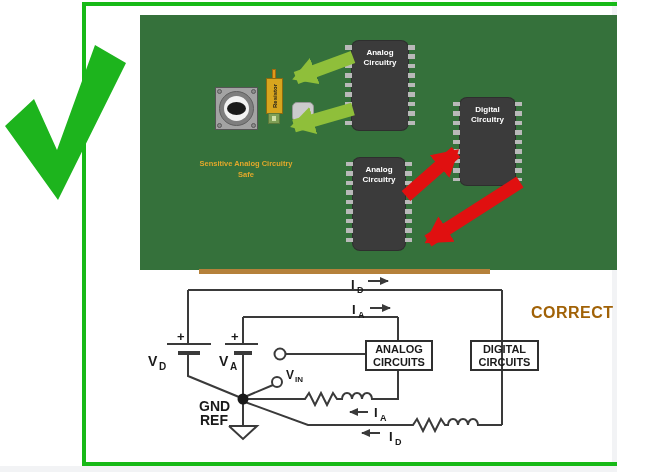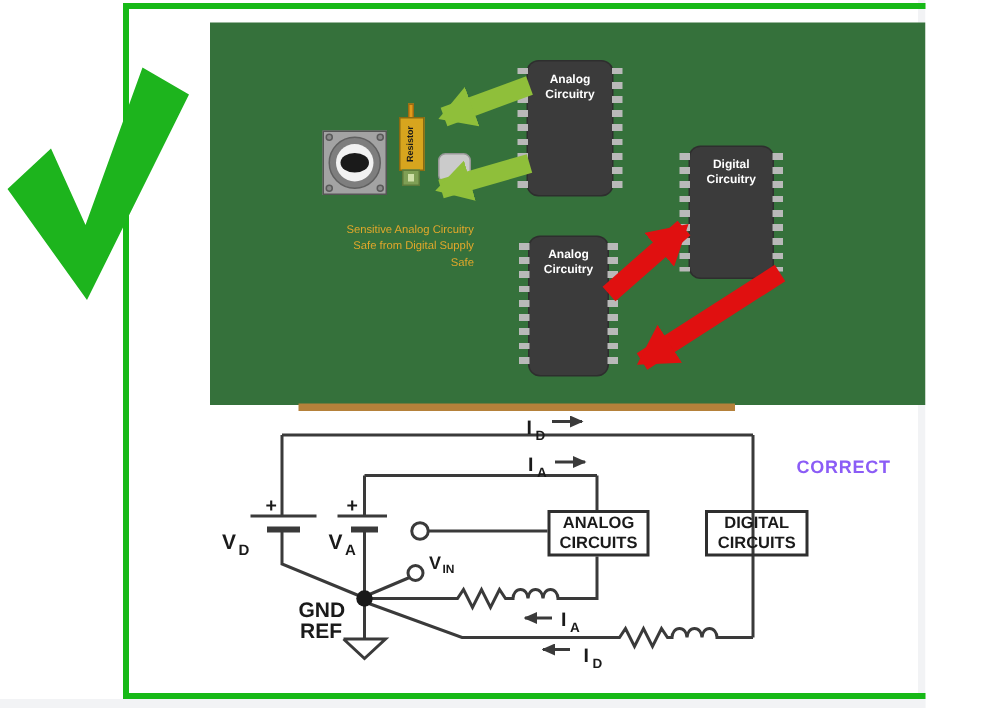--- a/index.html
+++ b/index.html
@@ -43,32 +43,32 @@
   .resistor{position:absolute;left:126px;top:63px;width:17px;height:36px;background:#d7a51e;border:1px solid #8a6a10;box-sizing:border-box;}
   .res-text{position:absolute;left:-10px;top:14px;width:35px;text-align:center;font-size:6px;font-weight:bold;color:#1a1a1a;transform:rotate(-90deg);white-space:nowrap;}
   .res-pin{position:absolute;left:132px;top:54px;width:4px;height:10px;background:#e09a1a;border:1px solid #a06a10;box-sizing:border-box;}
   .res-pad{position:absolute;left:128px;top:98px;width:12px;height:11px;background:#7f9f55;border:1px solid #5d7a3a;box-sizing:border-box;}
   .res-pad-dot{position:absolute;left:3px;top:2px;width:4px;height:5px;background:#cfe0a8;}
 
   
   .gray-square{position:absolute;left:152px;top:87px;width:22px;height:20px;background:#cbcbcb;border:1px solid #979797;border-radius:5px;box-sizing:border-box;}
 
   
-  .pcb-caption{position:absolute;left:36px;top:132px;width:140px;text-align:right;
-               font-size:7.5px;font-weight:normal;line-height:11px;color:#e2a82b;}
+  .pcb-caption{position:absolute;left:36px;top:143px;width:140px;text-align:center;
+               font-size:7.5px;font-weight:bold;line-height:11px;color:#e2a82b;}
 
   
   .overlay{position:absolute;left:0;top:0;}
 
   
   .circ-box{position:absolute;border:2px solid #2f2f2f;background:transparent;text-align:center;
             font-weight:bold;font-size:11px;line-height:13px;color:#1a1a1a;box-sizing:border-box;padding-top:1px;}
   #box-analog{left:365px;top:340px;width:68px;height:31px;}
   #box-digital{left:470px;top:340px;width:69px;height:31px;}
-  .verdict{position:absolute;left:531px;top:304px;font-size:12px;font-weight:bold;color:#8b5cf6;letter-spacing:0.5px;}
+  .verdict{position:absolute;left:531px;top:304px;font-size:16px;font-weight:bold;color:#a16207;letter-spacing:0.5px;}
 </style>
 </head>
 <body>
 
 <div id="stage">
 
   <div class="strip-right"></div>
   <div class="strip-bottom"></div>
 
   <div class="frame"></div>
@@ -119,21 +119,20 @@
       <div class="pins left"></div>
       <div class="pins right"></div>
       <div class="chip-label">
         <div>Analog</div>
         <div>Circuitry</div>
       </div>
     </div>
 
     <div class="pcb-caption">
       <div>Sensitive Analog Circuitry</div>
-      <div>Safe from Digital Supply</div>
       <div>Safe</div>
     </div>
   </div>
 
   <div class="pcb-shadow"></div>
 
   <svg class="checkmark" width="135" height="210" viewBox="0 0 135 210">
     <polygon points="34,99 57,150 95,45 126,63 58,200 5,126" fill="#1db41d"></polygon>
   </svg>
 

